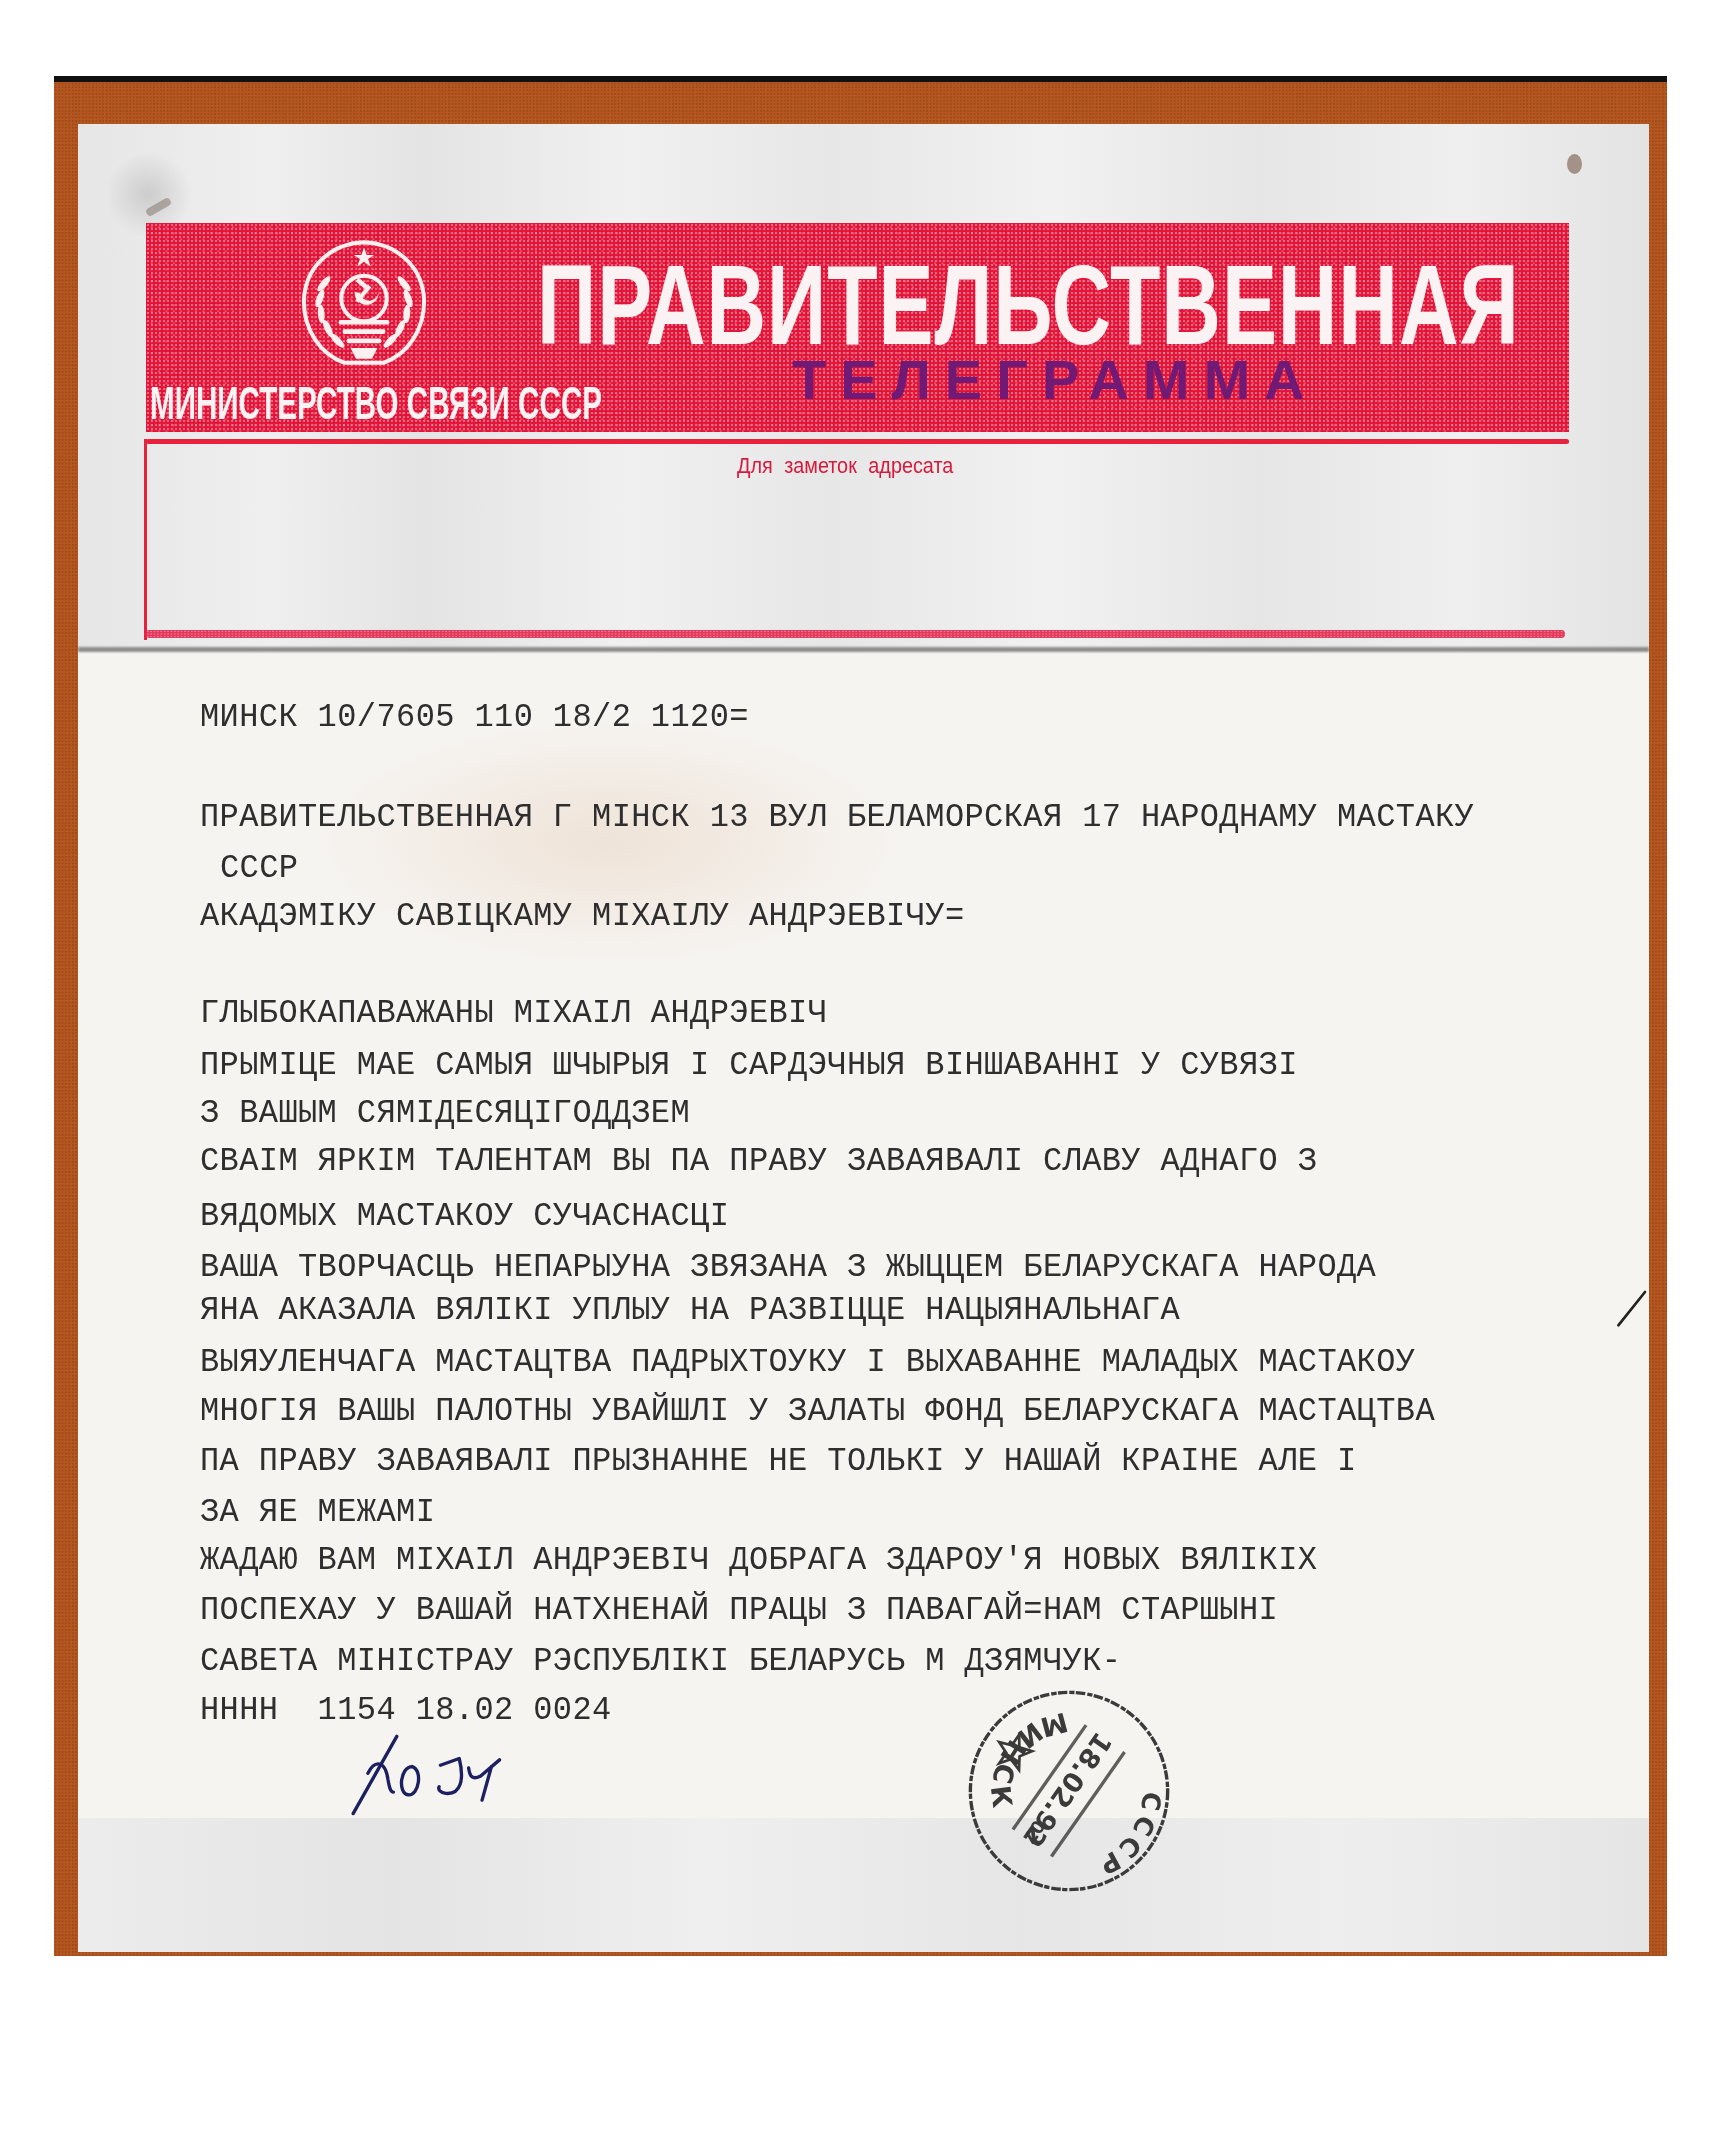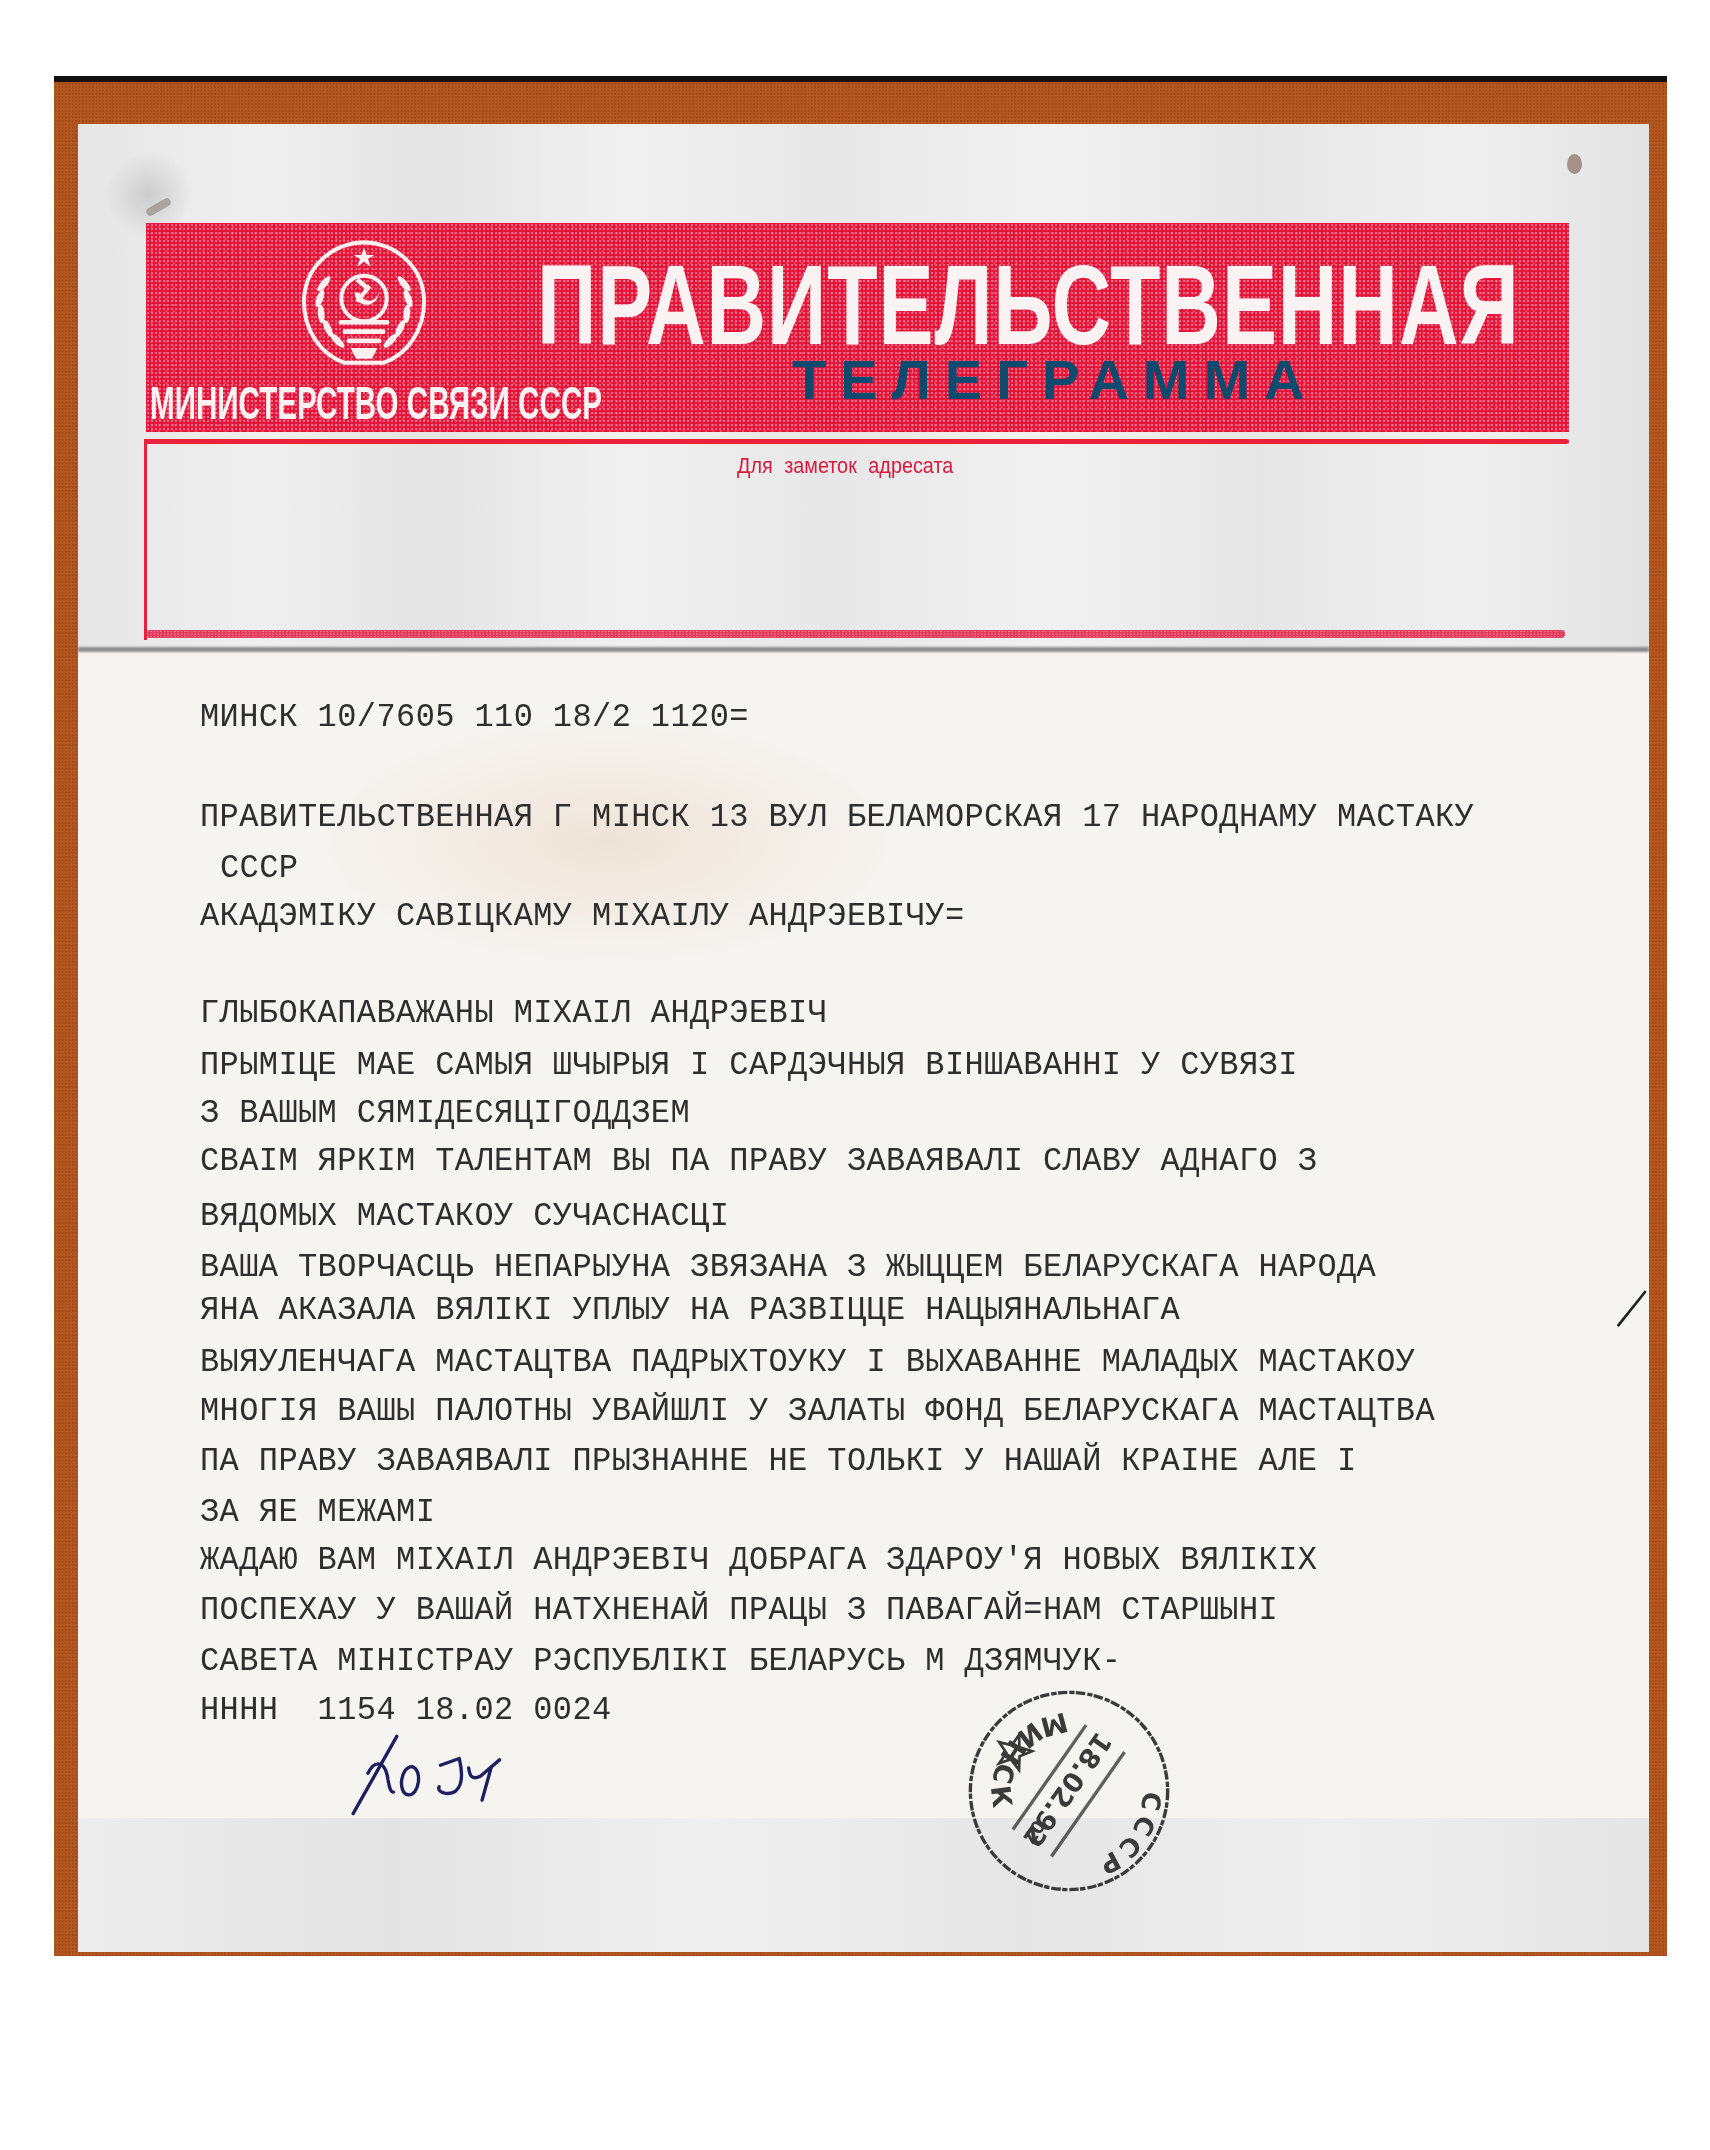--- a/index.html
+++ b/index.html
@@ -24,21 +24,21 @@
             background-color:#e5173b;
             background-image:
               radial-gradient(rgba(255,210,220,.45) 0.7px, transparent 1.1px),
               radial-gradient(rgba(255,255,255,.25) 1px, transparent 1.3px),
               radial-gradient(rgba(200,0,40,.35) 0.7px, transparent 1px);
             background-size: 4px 4px, 7.4px 6px, 2.7px 3.4px;
             background-position: 0 0, 2px 1.3px, 0.7px 0.7px; }
   .title { left:459px; top:125px; font-family:"Liberation Sans", sans-serif; font-weight:bold; font-size:113px; line-height:113px;
            color:#fbf3f3; white-space:nowrap; transform:scaleX(0.73); transform-origin:left top; letter-spacing:1.3px; }
   .subtitle { left:714px; top:228px; font-family:"Liberation Sans", sans-serif; font-weight:bold; font-size:56px; line-height:56px;
-              color:#0c4a6e; letter-spacing:14px; white-space:nowrap; }
+              color:#701a75; letter-spacing:14px; white-space:nowrap; }
   .ministry { left:72px; top:255px; font-family:"Liberation Sans", sans-serif; font-weight:bold; font-size:47px; line-height:47px;
               color:#fbf3f3; white-space:nowrap; transform:scaleX(0.63); transform-origin:left top; }
   .emblem { left:219px; top:113px; width:134px; height:131px; }
 
   .red-line-top { left:68px; top:315px; width:1423px; height:5.4px; background:#e8213d; border-radius:2.7px; }
   .red-line-left { left:66px; top:315px; width:2.7px; height:201px; background:#e8213d; }
   .red-line-bottom { left:68px; top:506px; width:1419px; height:8px; background:#e1284d; opacity:.9; border-radius:3.4px;
                      background-image: radial-gradient(rgba(255,255,255,.4) 0.7px, transparent 1px); background-size:3.4px 2.7px; }
   .notes-label { left:659px; top:330px; font-family:"Liberation Sans", sans-serif; font-size:22px; line-height:24px; color:#d8193c;
                  white-space:nowrap; word-spacing:6.7px; transform:scaleX(0.9); transform-origin:left top; }

